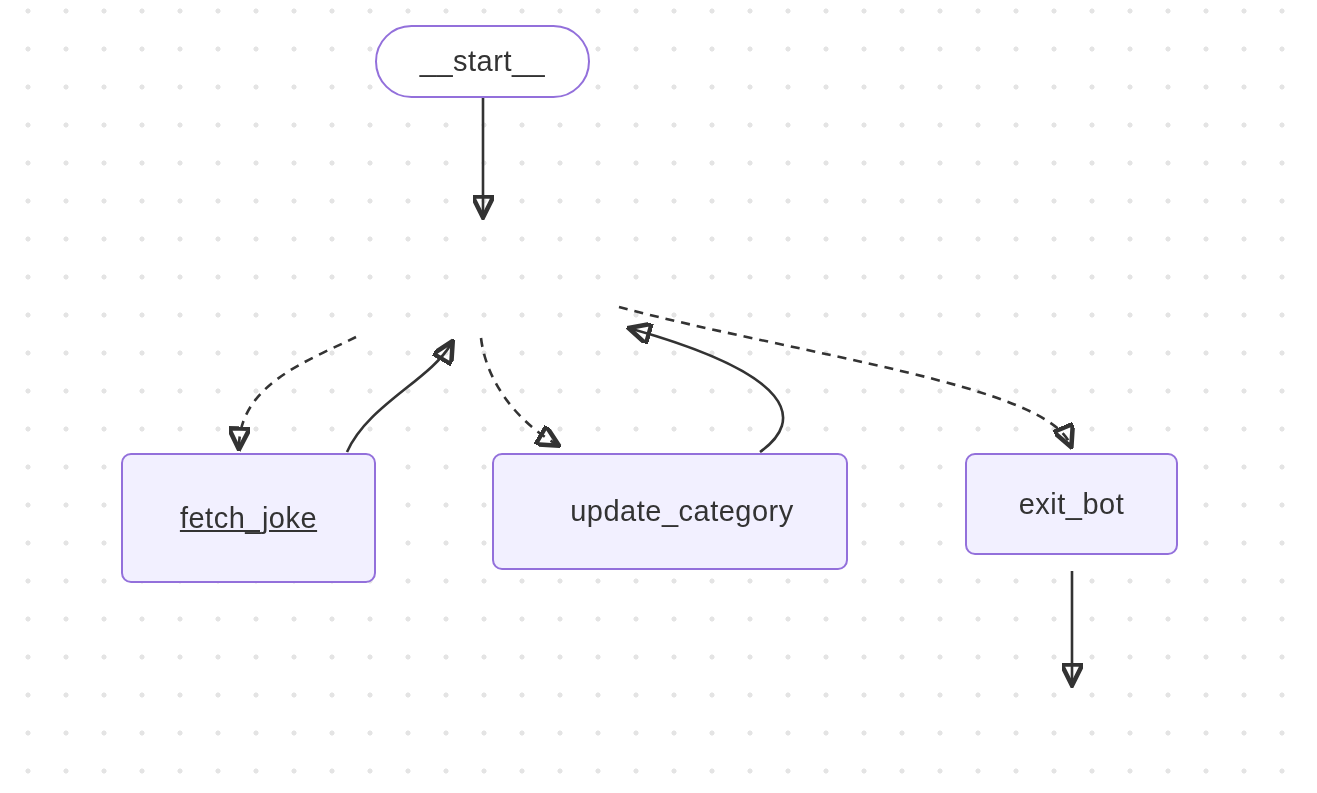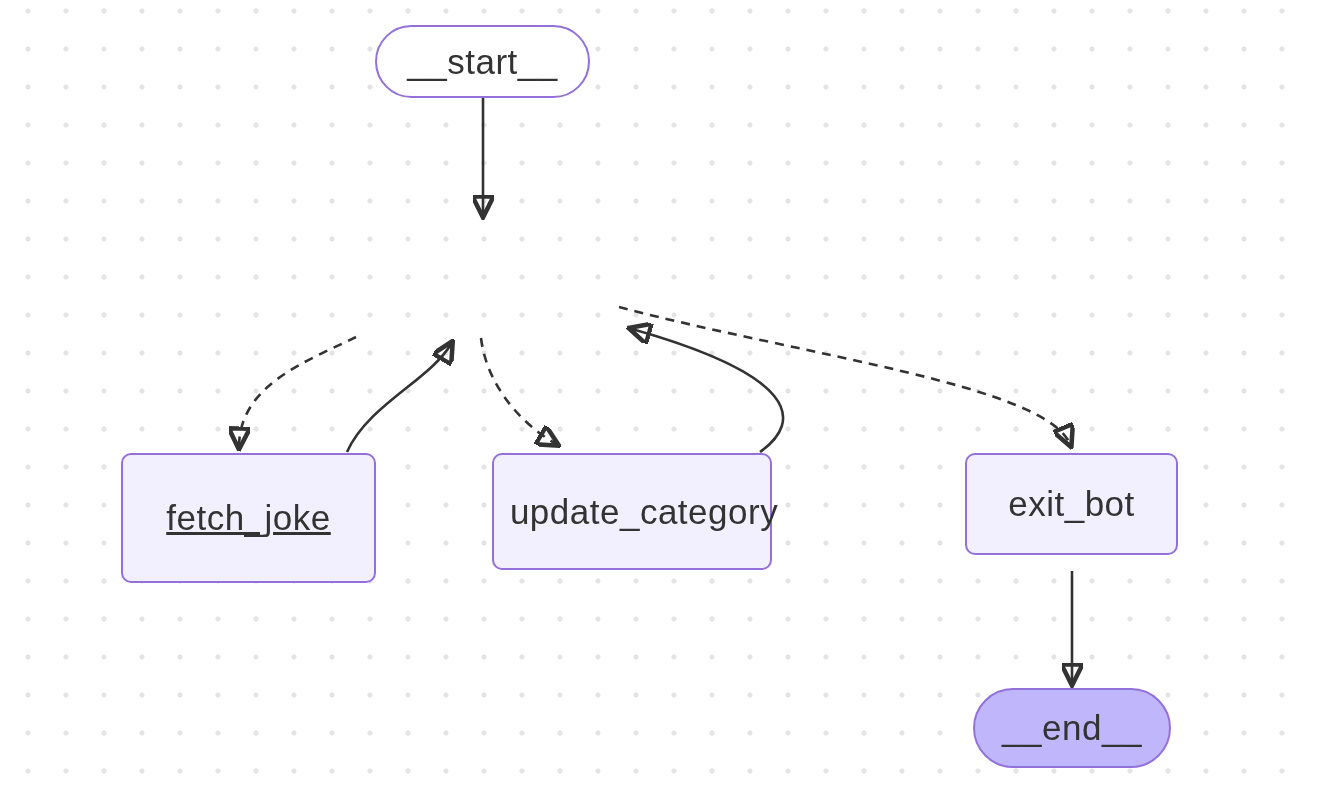--- a/index.html
+++ b/index.html
@@ -44,29 +44,29 @@
   svg.edges path.dashed { stroke-dasharray: 9 7; }
   .node {
     position: absolute;
     display: flex;
     align-items: center;
     justify-content: center;
     background: var(--node-fill);
     border: 2.5px solid var(--node-border);
     border-radius: 10px;
     color: var(--text);
-    font-size: 35px;
+    font-size: 29px;
     letter-spacing: 0.5px;
     white-space: nowrap;
   }
   .node.stadium { border-radius: 999px; }
   #n-start  { left: 375px; top: 25px;  width: 215px; height: 73px;  background: var(--start-fill); }
   #n-show_menu { left: 348px; top: 220px; width: 267px; height: 117px; }
   #n-fetch_joke { left: 121px; top: 453px; width: 255px; height: 130px; text-decoration: underline; }
-  #n-update_category { left: 492px; top: 453px; width: 280px; height: 117px; padding-left: 24px; }
+  #n-update_category { left: 492px; top: 453px; width: 356px; height: 117px; padding-left: 24px; }
   #n-exit_bot { left: 965px; top: 453px; width: 213px; height: 102px; }
   #n-end { left: 973px; top: 688px; width: 198px; height: 80px; background: var(--end-fill); }
 </style>
 </head>
 <body>
 
 <div class="canvas">
 
   <svg class="edges" viewBox="0 0 1317 793" xmlns="http://www.w3.org/2000/svg">
     <defs>
@@ -100,17 +100,14 @@
   </div>
 
   <div class="node" id="n-update_category">
     <span>update_category</span>
   </div>
 
   <div class="node" id="n-exit_bot">
     <span>exit_bot</span>
   </div>
 
-  <div class="node stadium" id="n-end">
-    <span>__end__</span>
-  </div>
 
 </div>
 
 </body></html>

